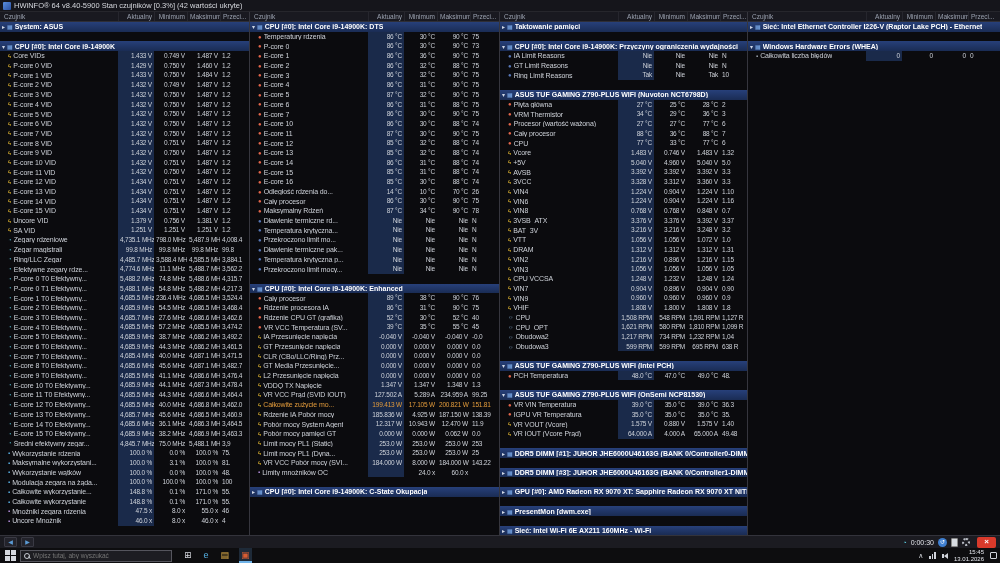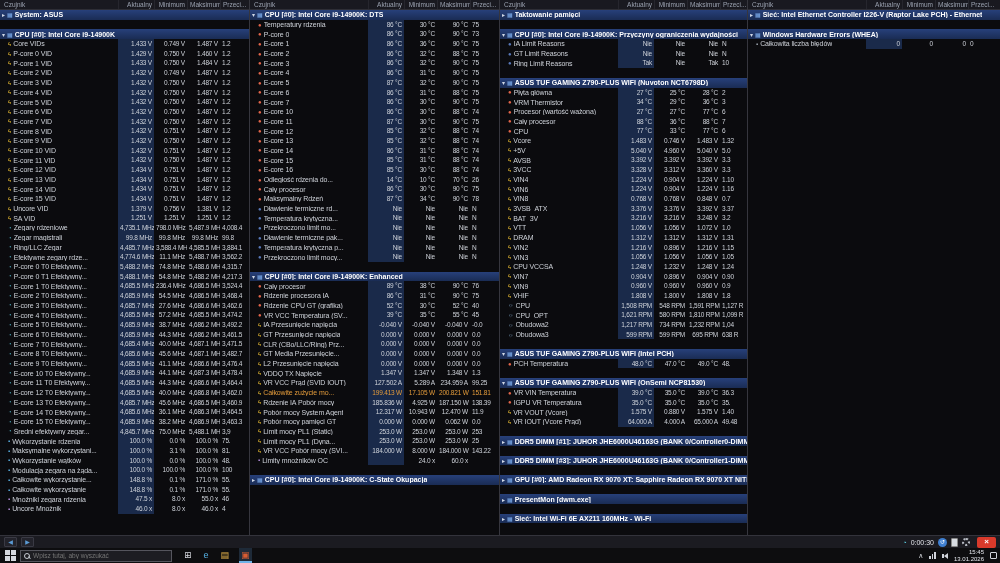--- a/index.html
+++ b/index.html
@@ -83,20 +83,24 @@
   .clockblock{text-align:right;color:#e6e8ee;font-size:6px;line-height:6.5px}
   .action-center{width:7px;height:7px;border:1px solid #d0d3da;border-radius:1px}
 </style>
 </head>
 <body>
 
 <div class="screen">
 
   <div class="hwinfo">
 
+    <div class="titlebar">
+      <span class="app-icon"></span>
+      <span class="title-text">HWiNFO®  64  v8.40-5900  Stan czujników [0.3%]   (42 wartości ukryte)</span>
+    </div>
 
     <div class="columns" id="columns">
         <div class="col">
           <div class="colhead">
             <span class="h h0">Czujnik</span>
             <span class="h h1">Aktualny</span>
             <span class="h h2">Minimum</span>
             <span class="h h3">Maksimum</span>
             <span class="h h4">Przeci...</span>
           </div>

